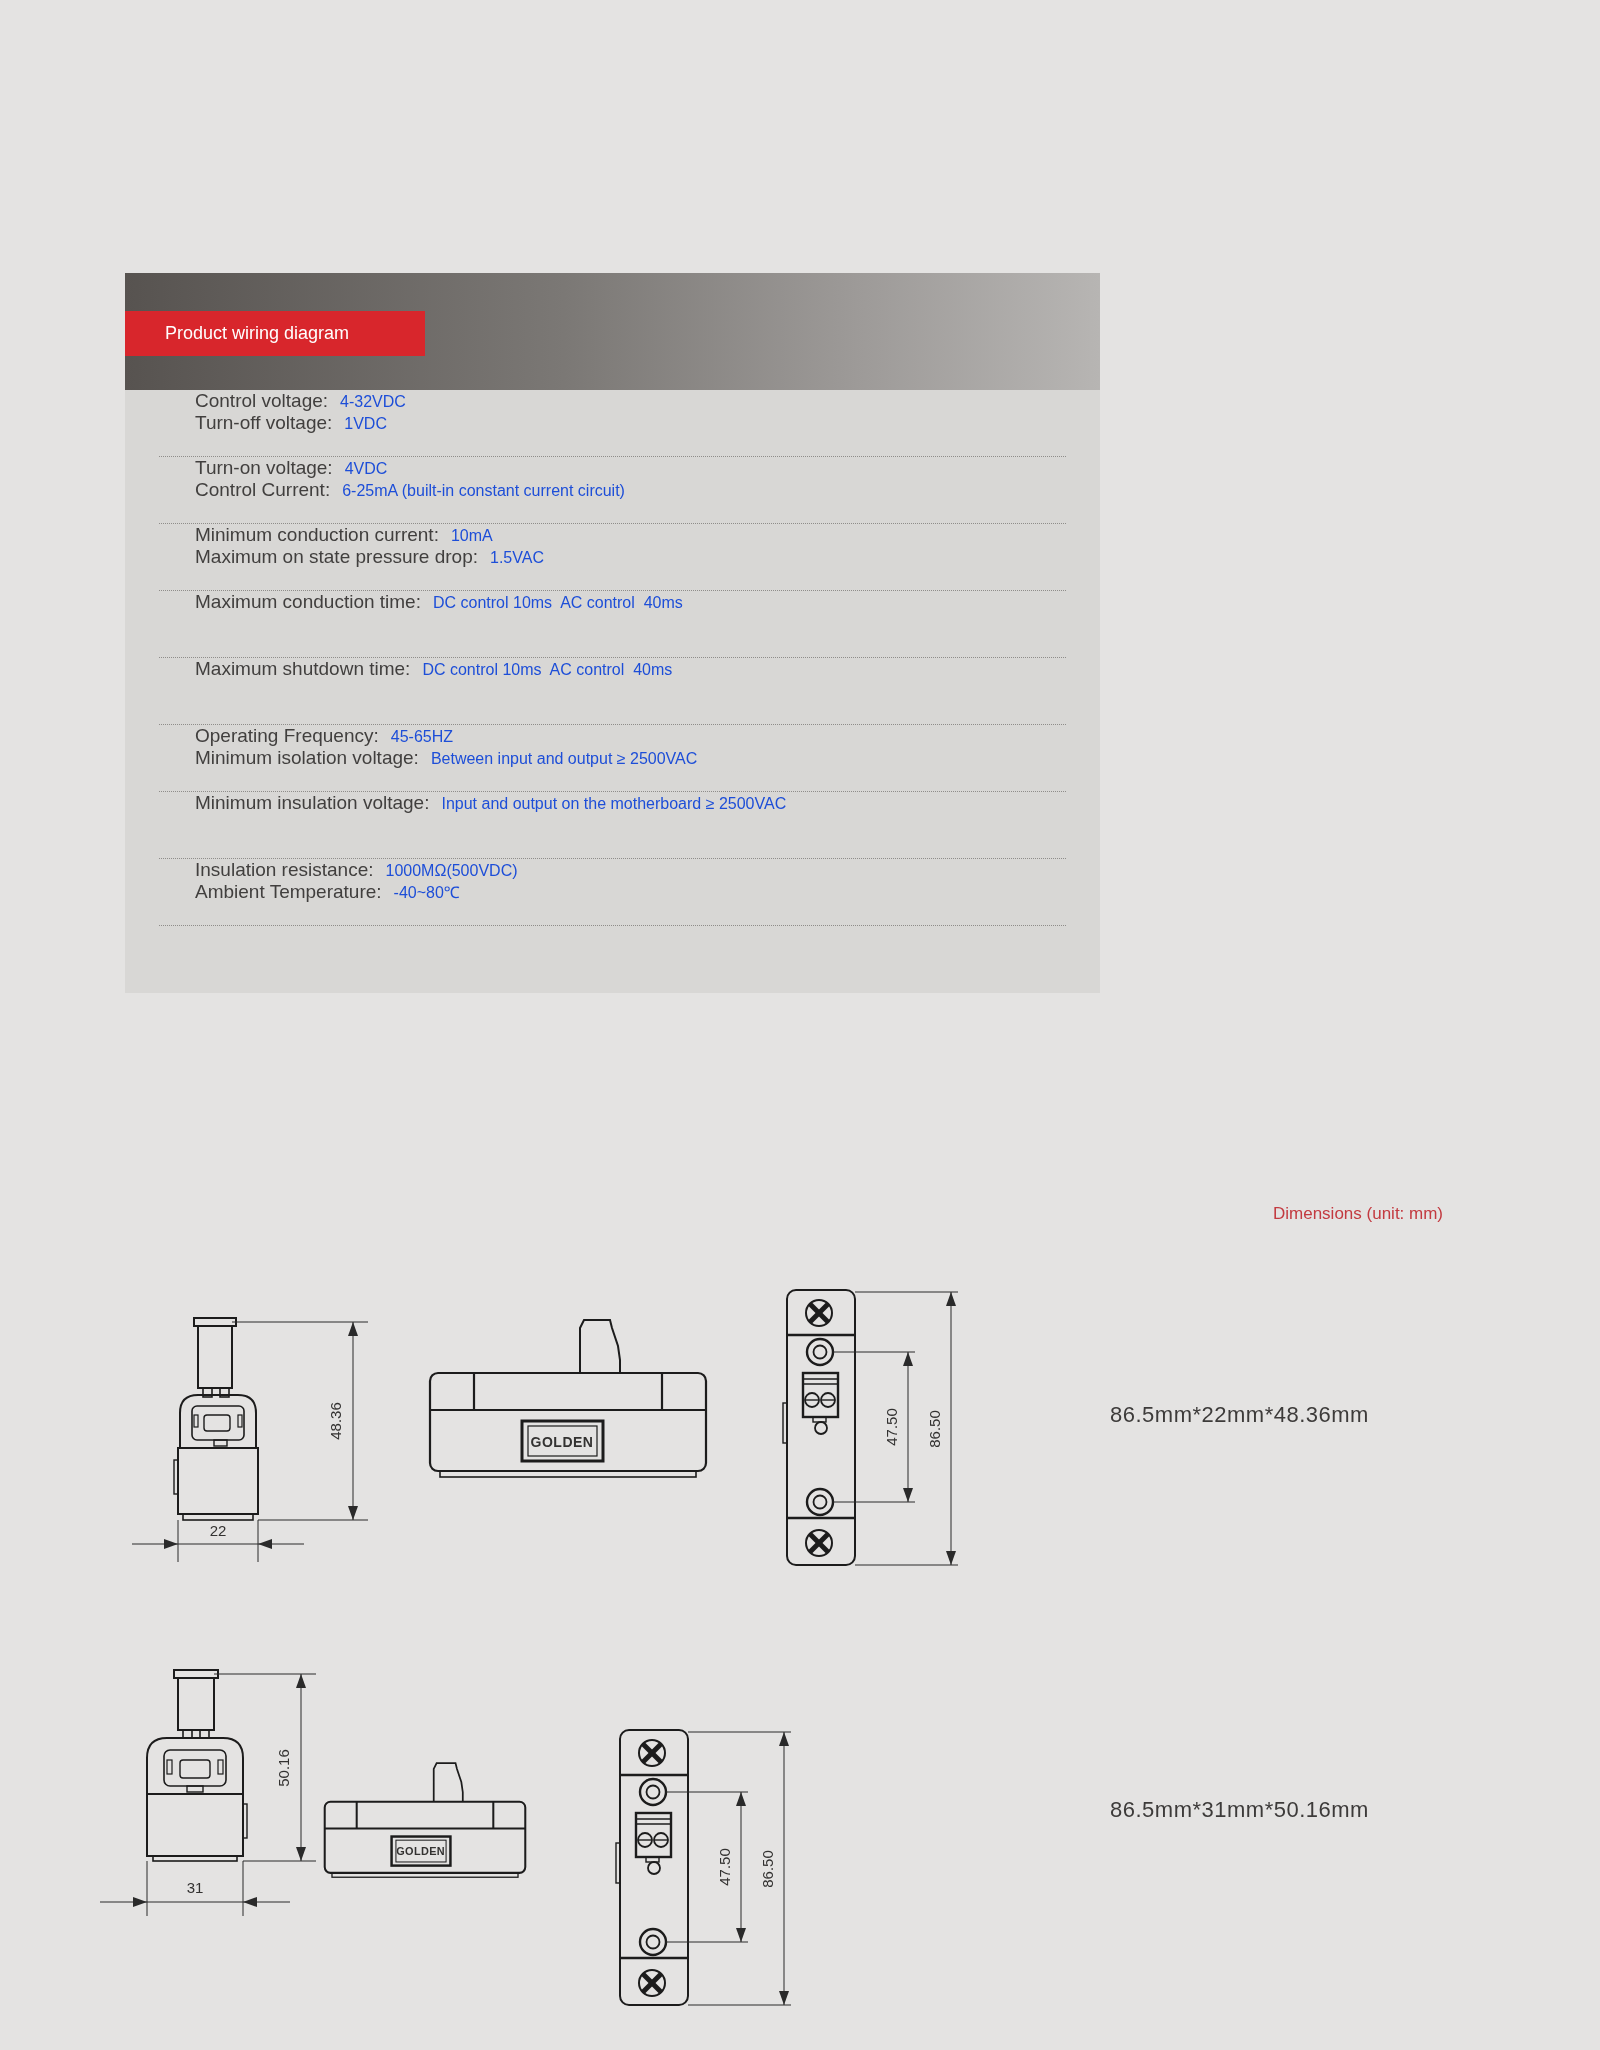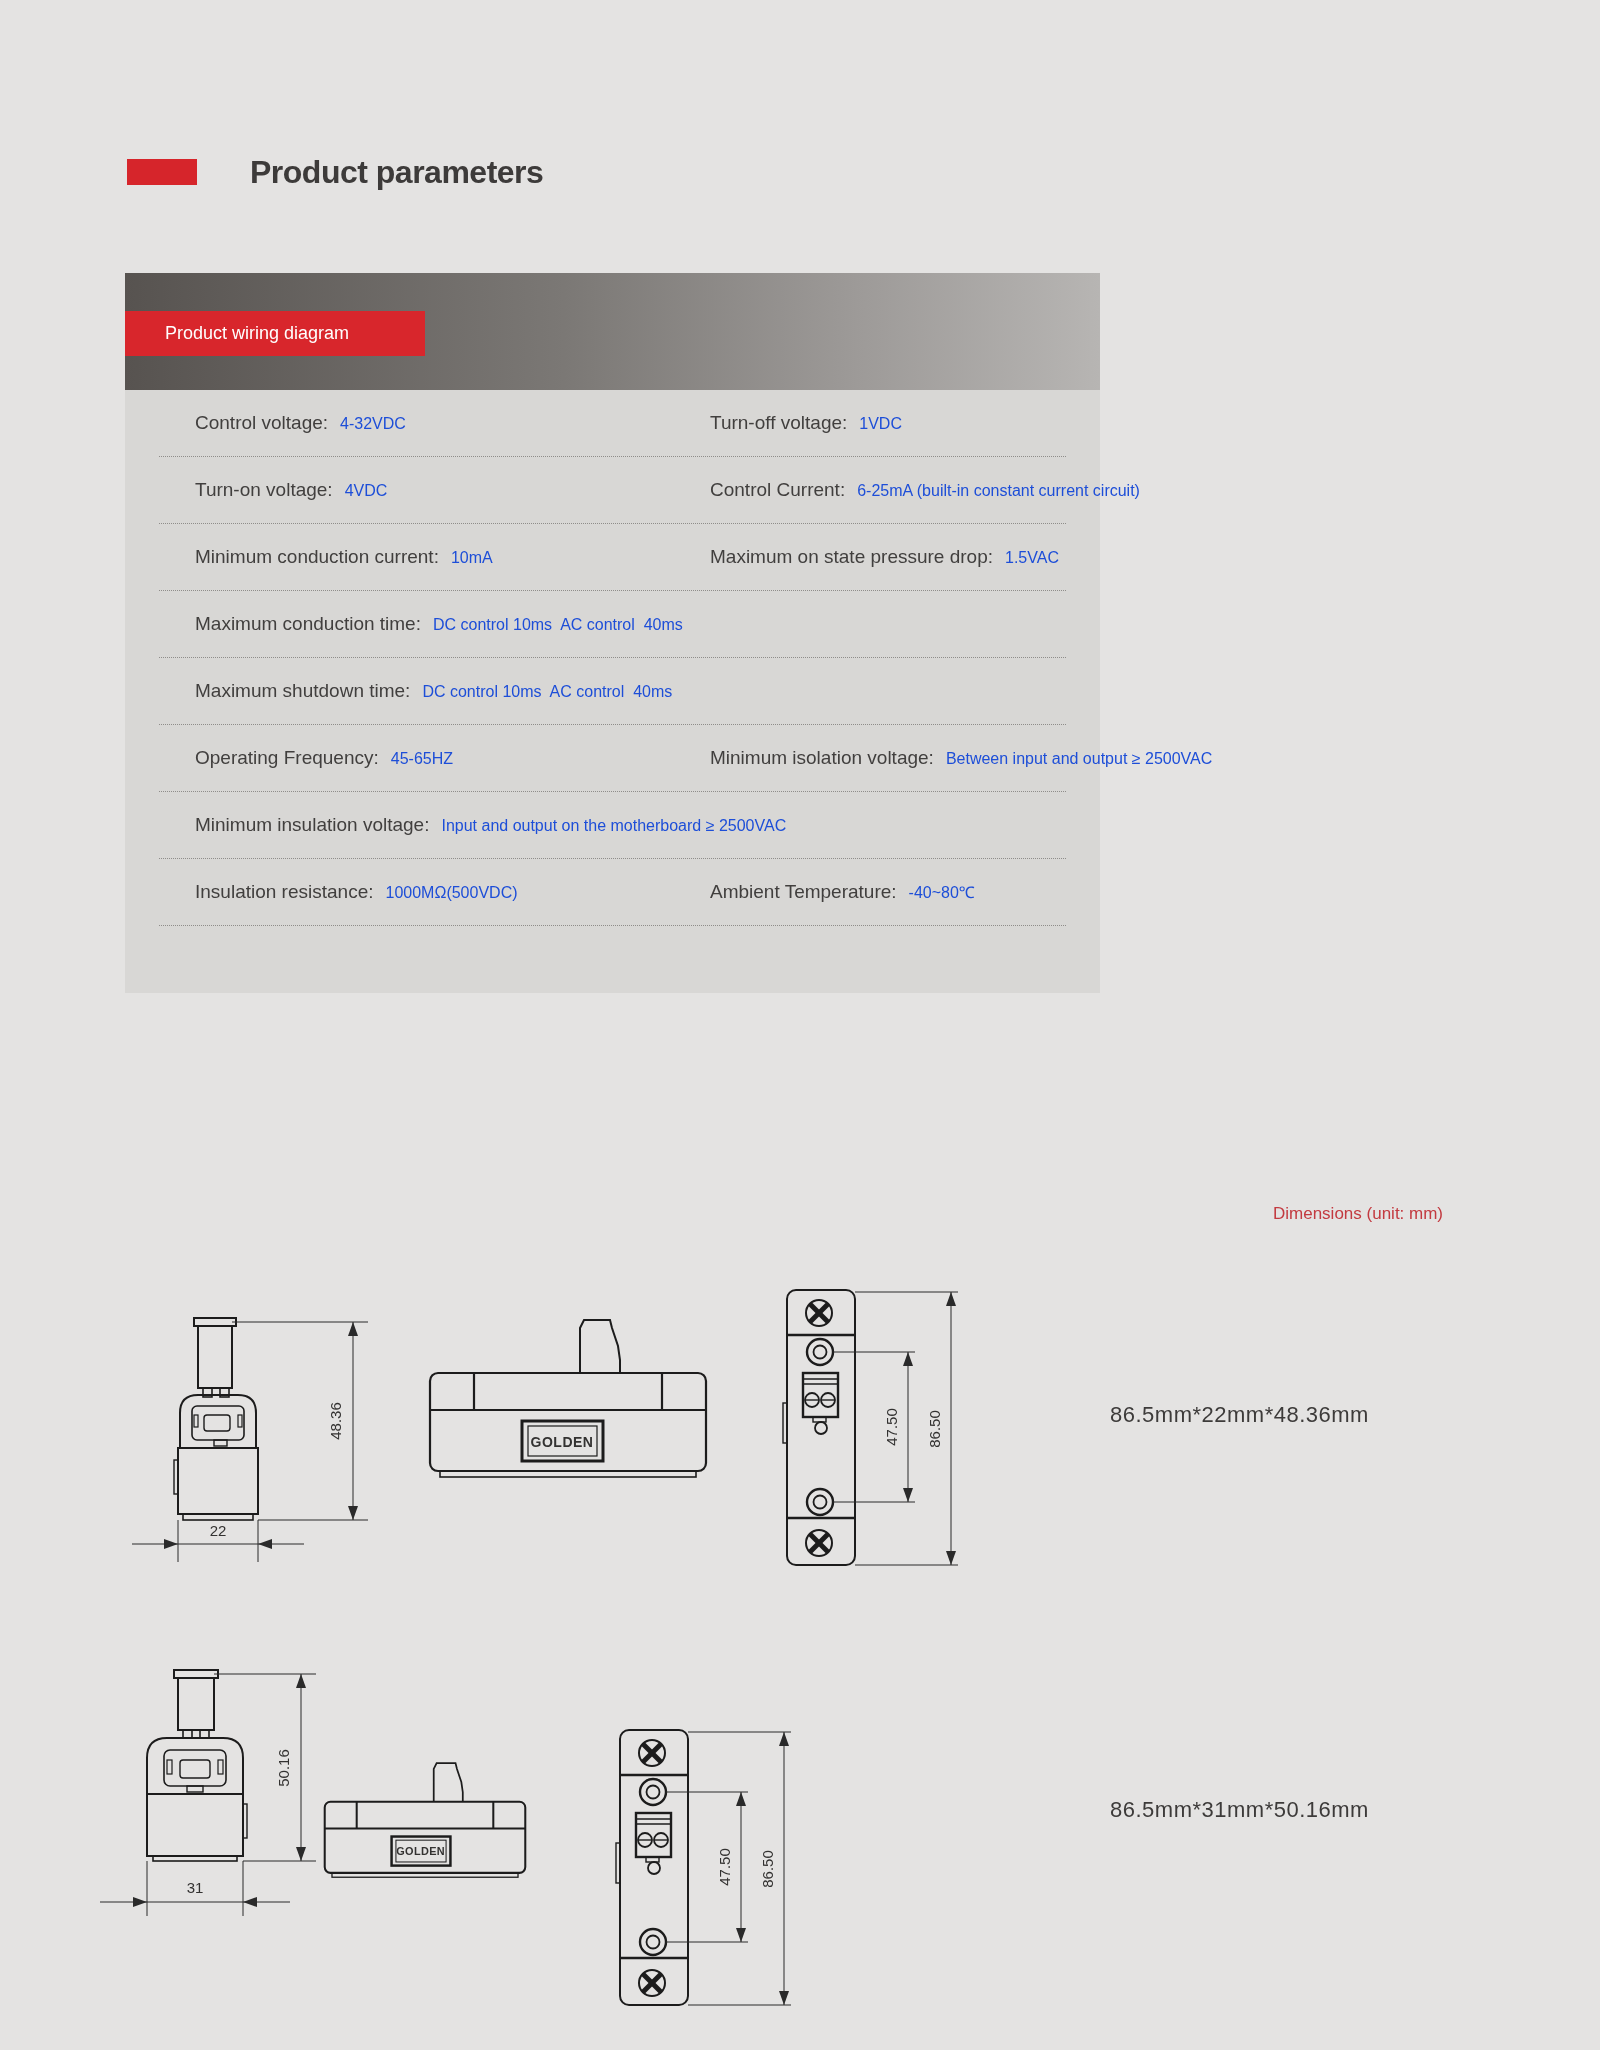--- a/index.html
+++ b/index.html
@@ -15,46 +15,42 @@
   .sec-bar{width:70px;height:26px;background:#d6252b;}
   .sec-title{font-size:32px;font-weight:bold;color:#3d3b3a;letter-spacing:-0.5px;}
 
   
   .panel{position:absolute;left:125px;top:273px;width:975px;height:720px;background:#d8d7d5;}
   .band{position:absolute;left:0;top:0;width:975px;height:117px;
         background:linear-gradient(90deg,#575350 0%,#7b7875 45%,#9d9a98 75%,#b7b5b3 100%);}
   .wiring-tag{position:absolute;left:0;top:38px;width:300px;height:45px;background:#d8262c;
         color:#ffffff;font-size:18px;line-height:45px;padding-left:40px;box-sizing:border-box;}
   .rows{position:absolute;left:0;top:117px;width:975px;padding:0 34px;box-sizing:border-box;}
-  .prow{display:flex;align-items:center;height:67px;border-bottom:1px dotted #8f8d8a;
-        padding-left:36px;box-sizing:border-box;}
+  .prow{display:flex;height:67px;border-bottom:1px dotted #8f8d8a;
+        padding-left:36px;box-sizing:border-box;flex-direction:column;}
   .cell{display:flex;align-items:baseline;}
   .cell.c0{width:515px;flex:none;}
   .cell.full{width:auto;}
   .lbl{font-size:19px;color:#413f3e;margin-right:12px;white-space:pre;}
   .val{font-size:16px;color:#1d4ed8;white-space:pre;}
 
   
   .unit-note{position:absolute;left:1273px;top:1204px;font-size:17px;color:#c33a40;}
   .size-text{position:absolute;font-size:22px;color:#3d3b3a;letter-spacing:0.5px;}
   .drawing{position:absolute;}
   svg .ln{stroke:#1c1c1c;fill:none;}
   svg .dim{stroke:#2a2a2a;stroke-width:1;fill:none;}
   svg .arr{fill:#2a2a2a;stroke:none;}
   svg text{fill:#333231;font-family:"Liberation Sans",sans-serif;}
 </style>
 </head>
 <body>
 
 <div class="page">
 
-  <div class="sec-header" style="left:127px;top:152px;">
-    <div class="sec-bar"></div>
-    <div class="sec-title">Product parameters</div>
-  </div>
 
   <div class="panel">
     <div class="band"></div>
     <div class="wiring-tag">Product wiring diagram</div>
     <div class="rows">
 
       <div class="prow">
         <div class="cell c0">
           <span class="lbl">Control voltage:</span>
           <span class="val">4-32VDC</span>

